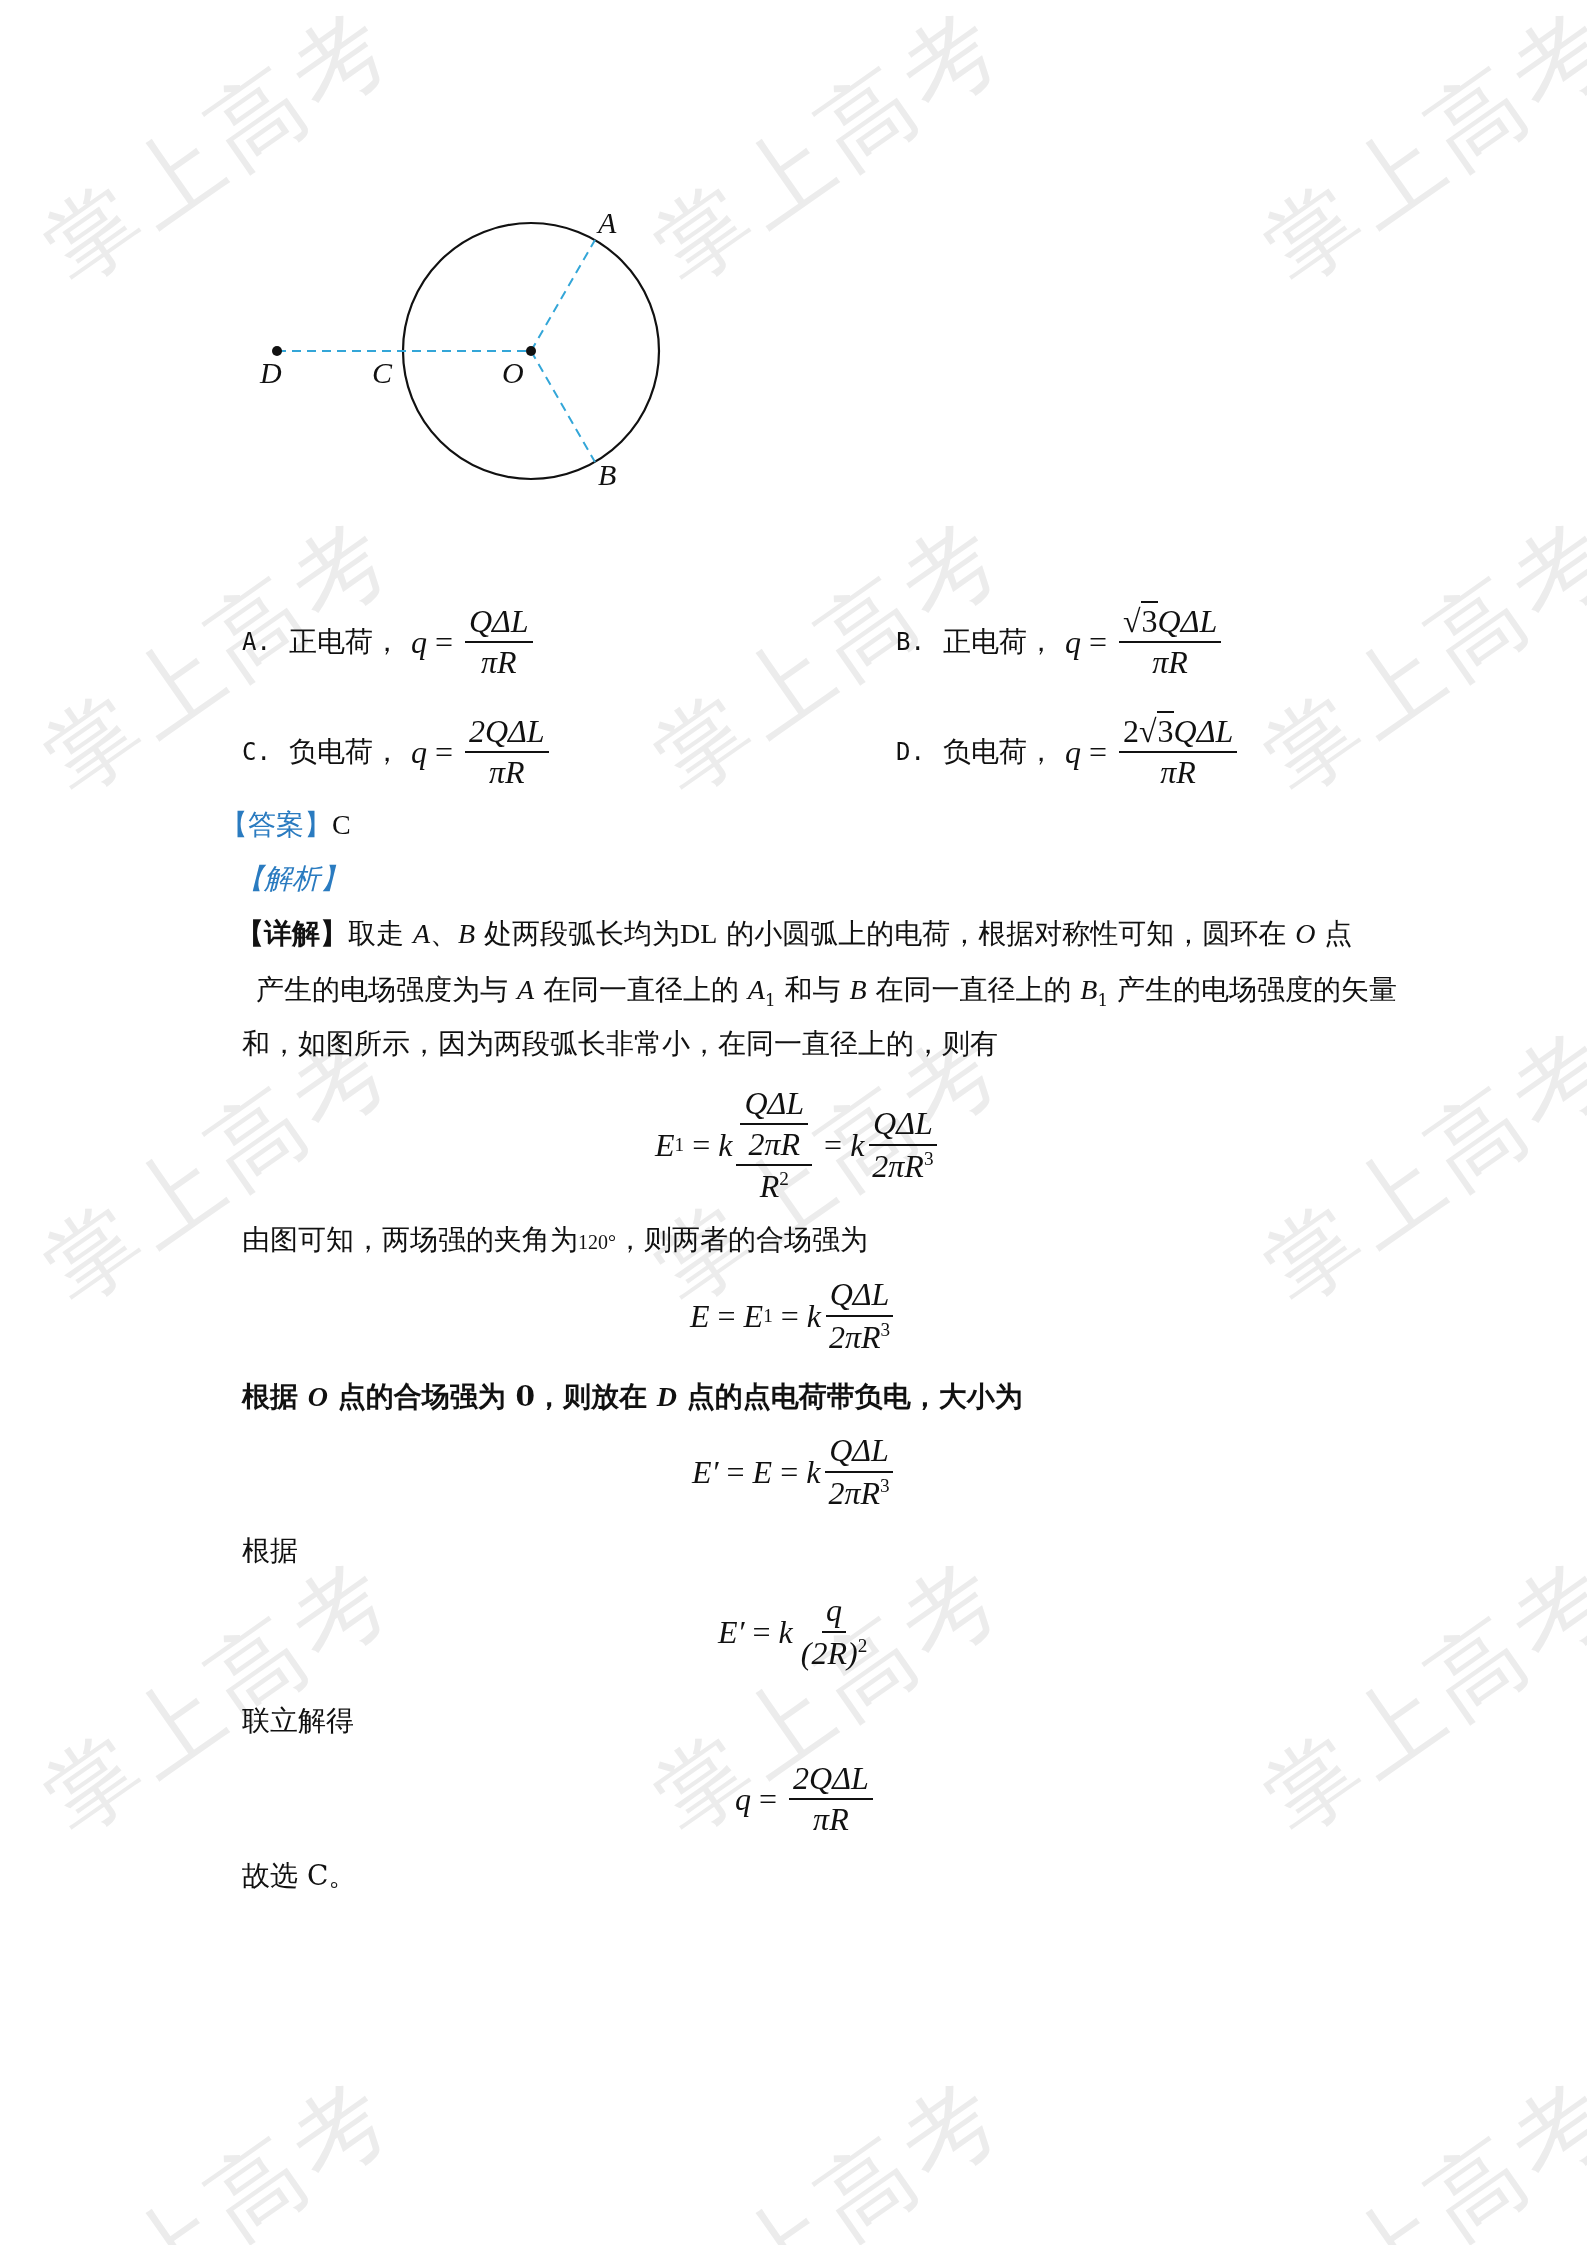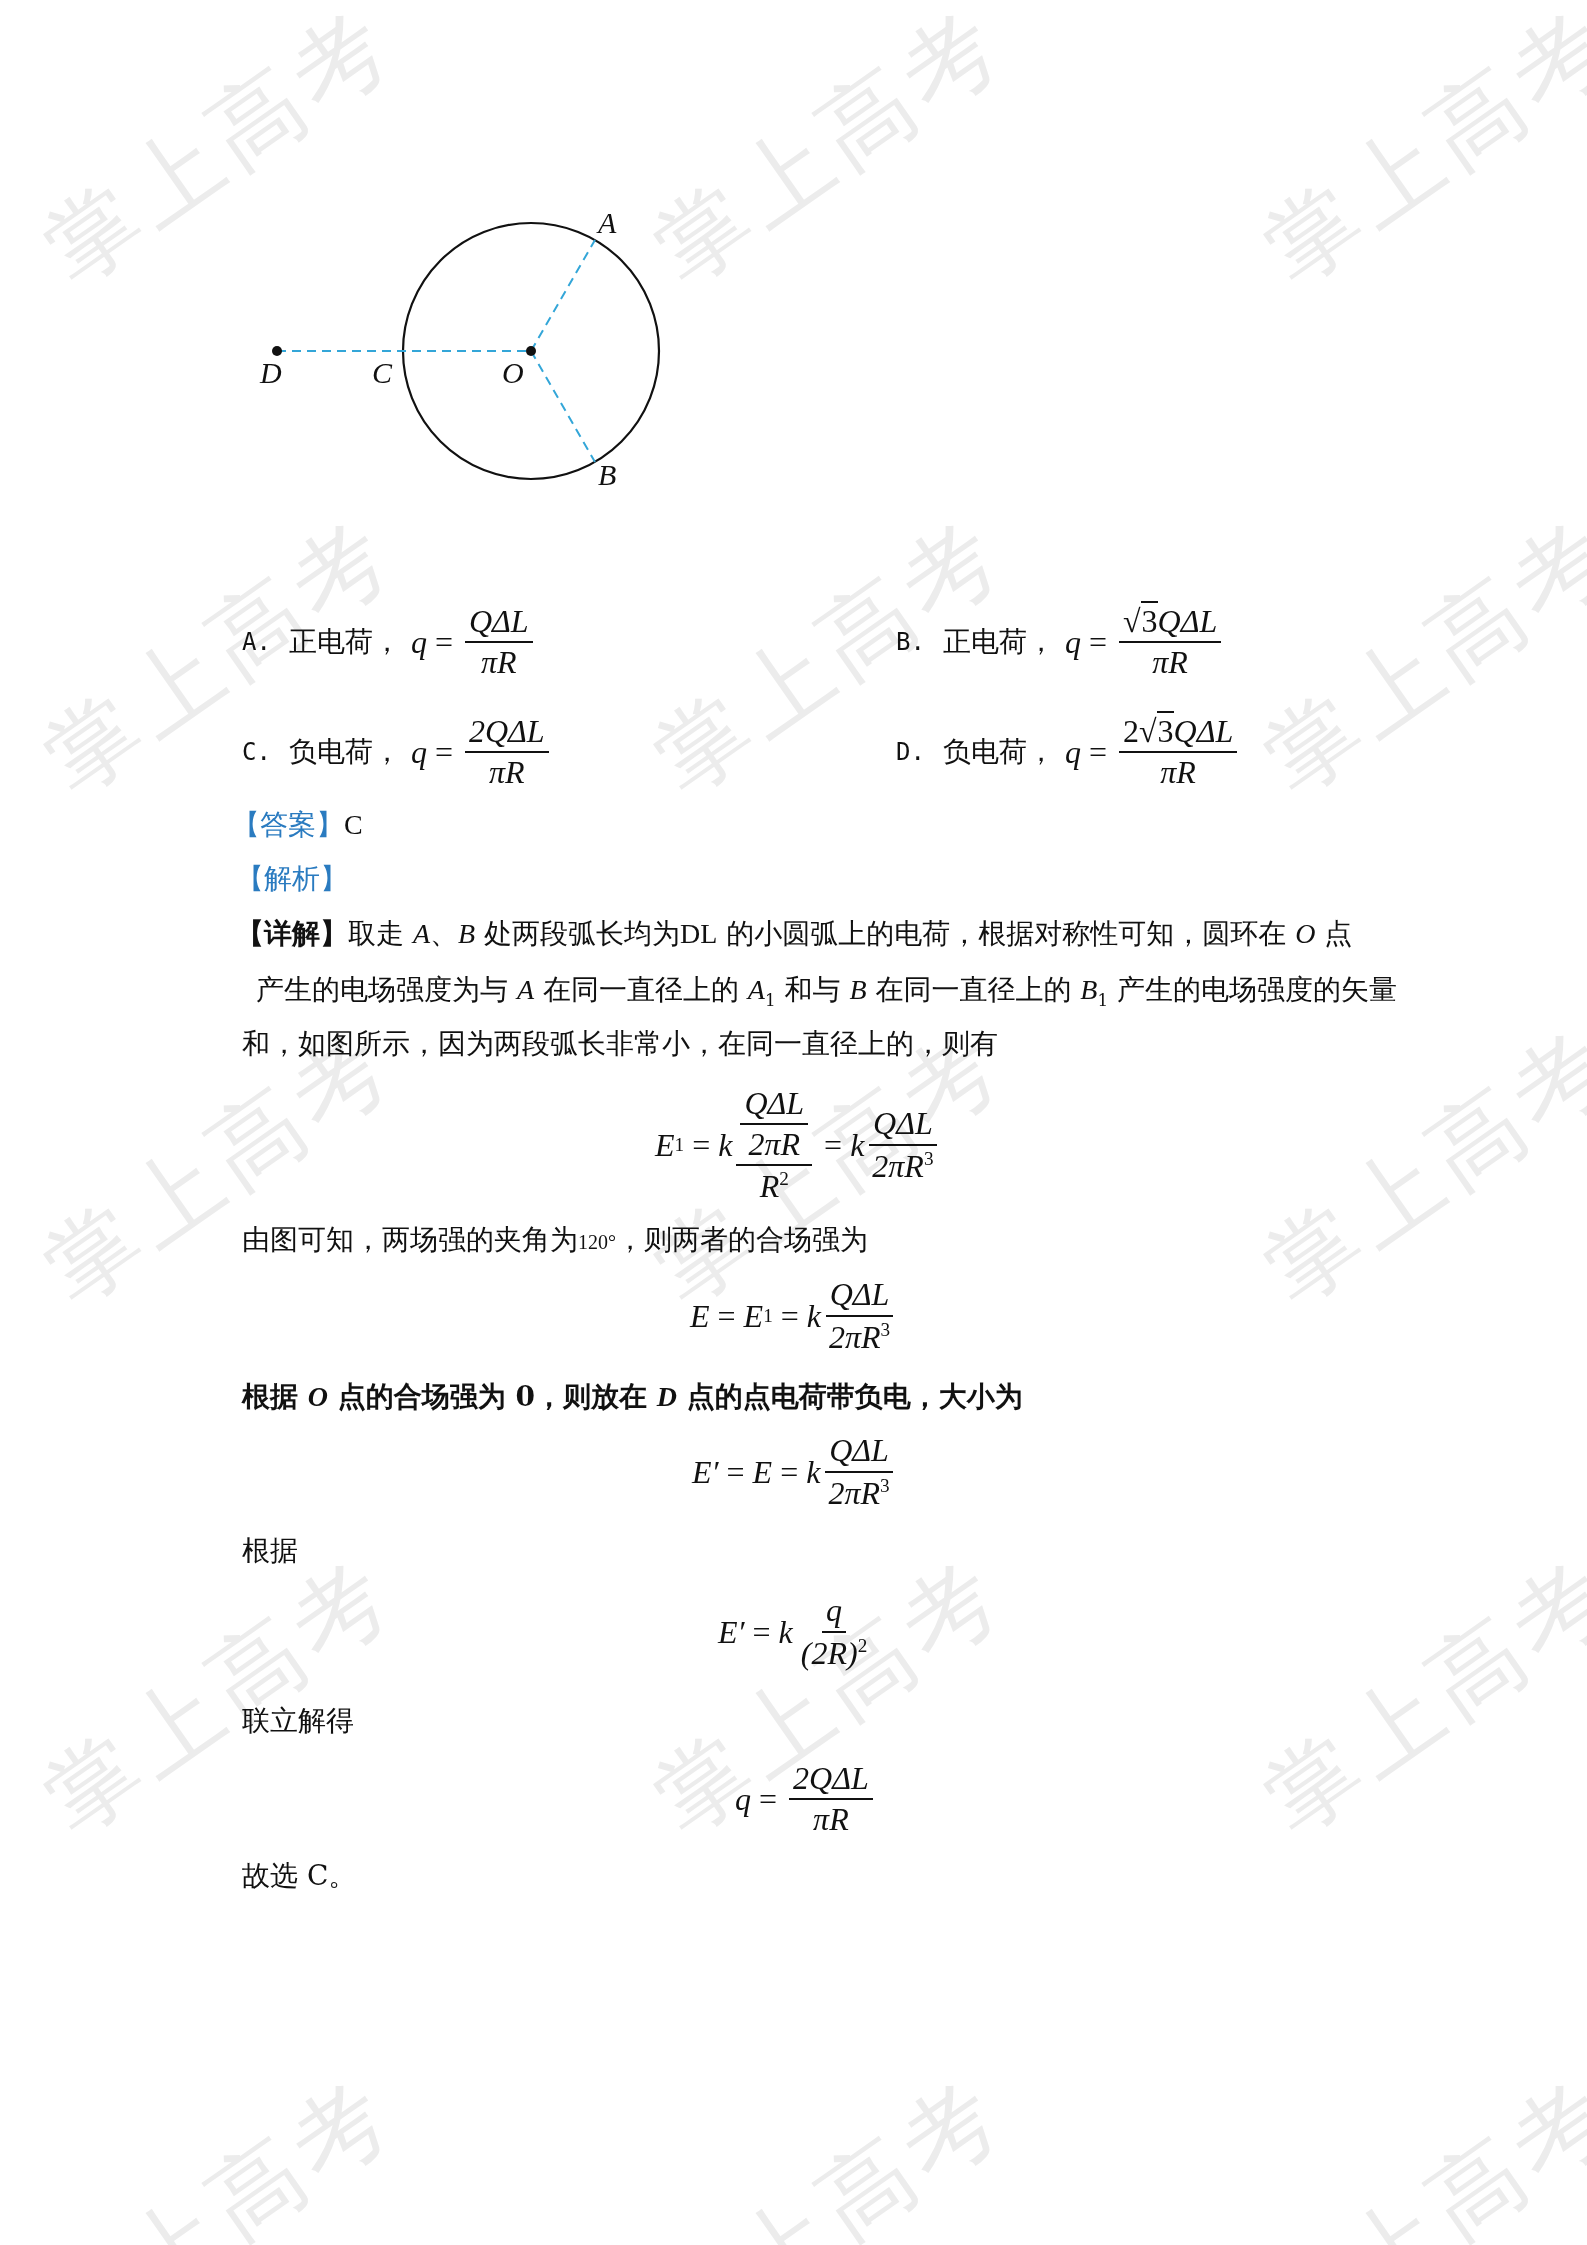--- a/index.html
+++ b/index.html
@@ -99,24 +99,24 @@
   <span class="eq" style="margin-left:10px;">
     <span class="m">q</span>
       <span class="op">=</span>
     <span class="frac">
         <span class="num"><span class="mr">2</span><span class="mr">√</span><span class="sqrt mr">3</span><span class="m">QΔL</span></span>
         <span class="den m">πR</span>
       </span>
   </span>
 </div>
 
-<div class="abs txt" style="left:232px;top:805px;">
+<div class="abs txt" style="left:220px;top:805px;">
   <span class="blue">【答案】</span><span class="mr">C</span>
 </div>
-<div class="abs txt" style="left:236px;top:859px;">
+<div class="abs txt" style="left:236px;top:859px;font-style:italic;">
   <span class="blue">【解析】</span>
 </div>
 
 <div class="abs txt" style="left:236px;top:914px;text-align:right;">
   <span style="font-weight:bold;">【详解】</span><span>取走 </span><span class="m">A</span><span>、</span><span class="m">B</span><span> 处两段弧长均为</span><span class="mr">DL</span><span> 的小圆弧上的电荷，根据对称性可知，圆环在 </span><span class="m">O</span><span> 点</span>
 </div>
 <div class="abs txt" style="left:256px;top:970px;">
   <span>产生的电场强度为与 </span><span class="m">A</span><span> 在同一直径上的 </span><span class="m">A</span><sub>1</sub><span> 和与 </span><span class="m">B</span><span> 在同一直径上的 </span><span class="m">B</span><sub>1</sub><span> 产生的电场强度的矢量</span>
 </div>
 <div class="abs txt" style="left:242px;top:1024px;">

